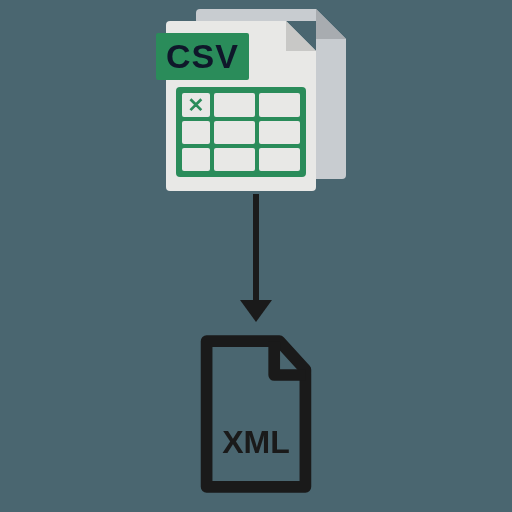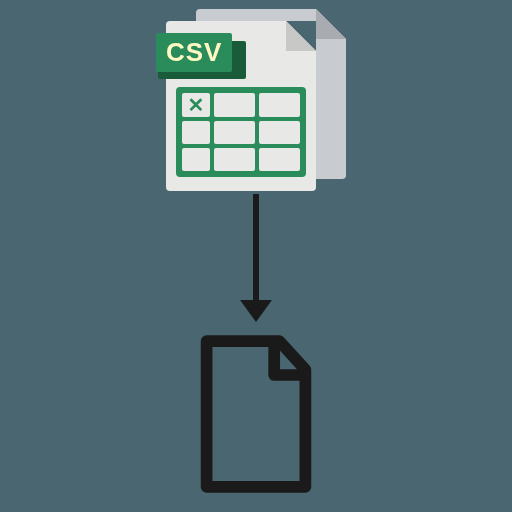--- a/index.html
+++ b/index.html
@@ -79,23 +79,23 @@
     border-style: solid;
     border-width: 30px 0 0 30px;
     border-color: transparent transparent transparent #c8c8c6;
     z-index: 2;
   }
   .csv-badge {
     position: absolute;
     top: 24px;
     left: -10px;
     background: #2a8c5a;
-    color: #fef9c3;
+    color: #0f172a;
     font-weight: bold;
-    font-size: 26px;
+    font-size: 34px;
     padding: 4px 10px;
     letter-spacing: 1px;
     border-radius: 2px;
     z-index: 3;
   }
   .csv-badge-shadow {
     position: absolute;
     top: 32px;
     left: -8px;
     background: #1a5c3a;
@@ -213,13 +213,14 @@
   </div>
 </div>
 
 <div class="arrow"></div>
 
 <div class="xml-file">
   <svg viewBox="0 0 100 120">
     <path d="M 12 4 L 68 4 L 88 26 L 88 116 L 12 116 Z" fill="none" stroke="#1a1a1a" stroke-width="9" stroke-linejoin="round"></path>
     <path d="M 64 4 L 64 30 L 88 30" fill="none" stroke="#1a1a1a" stroke-width="9" stroke-linejoin="round"></path>
   </svg>
+  <div class="xml-label">XML</div>
 </div>
 
 </body></html>

